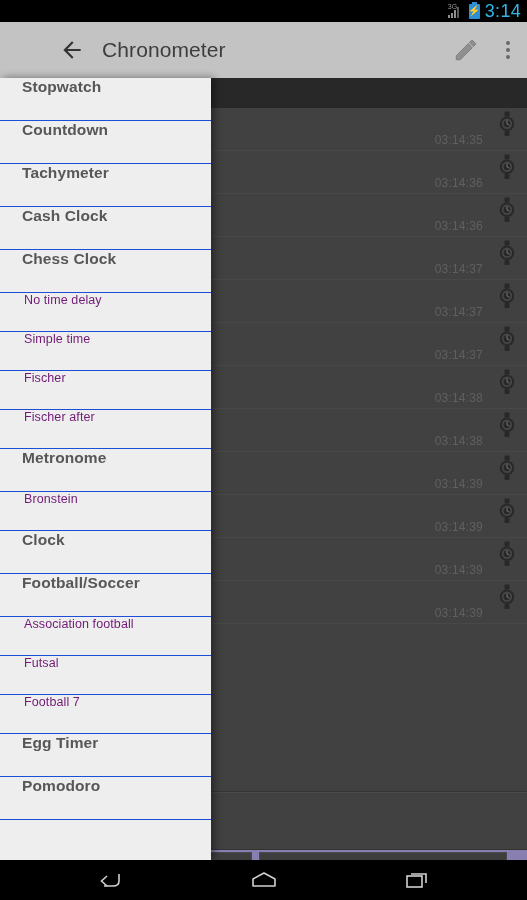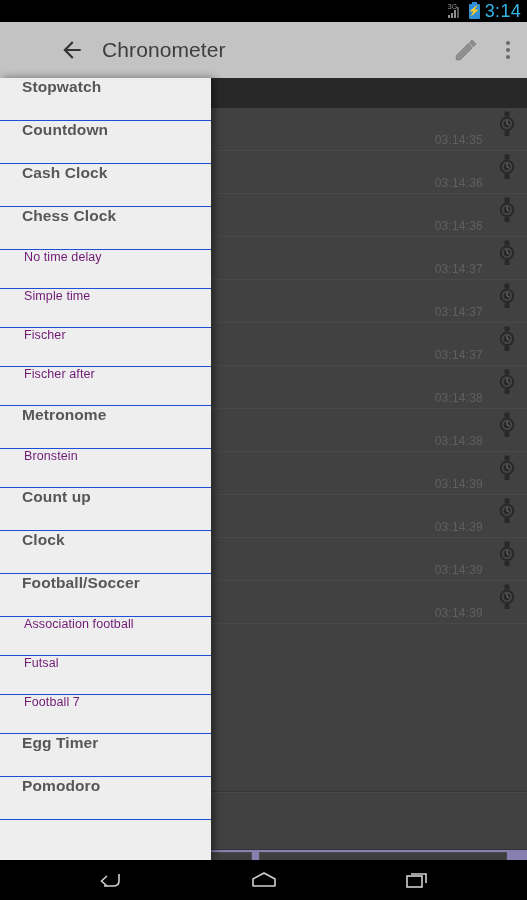--- a/index.html
+++ b/index.html
@@ -358,20 +358,23 @@
   <div class="scrim"></div>
 
   <div class="drawer">
       <div class="nav-item main">
         <span class="nav-label">Stopwatch</span>
       </div>
       <div class="nav-item main">
         <span class="nav-label">Countdown</span>
       </div>
       <div class="nav-item main">
+        <span class="nav-label">Tachymeter</span>
+      </div>
+      <div class="nav-item main">
         <span class="nav-label">Cash Clock</span>
       </div>
       <div class="nav-item main">
         <span class="nav-label">Chess Clock</span>
       </div>
       <div class="nav-item sub">
         <span class="nav-label">No time delay</span>
       </div>
       <div class="nav-item sub">
         <span class="nav-label">Simple time</span>
@@ -380,23 +383,20 @@
         <span class="nav-label">Fischer</span>
       </div>
       <div class="nav-item sub">
         <span class="nav-label">Fischer after</span>
       </div>
       <div class="nav-item main">
         <span class="nav-label">Metronome</span>
       </div>
       <div class="nav-item sub">
         <span class="nav-label">Bronstein</span>
-      </div>
-      <div class="nav-item main">
-        <span class="nav-label">Count up</span>
       </div>
       <div class="nav-item main">
         <span class="nav-label">Clock</span>
       </div>
       <div class="nav-item main">
         <span class="nav-label">Football/Soccer</span>
       </div>
       <div class="nav-item sub">
         <span class="nav-label">Association football</span>
       </div>

